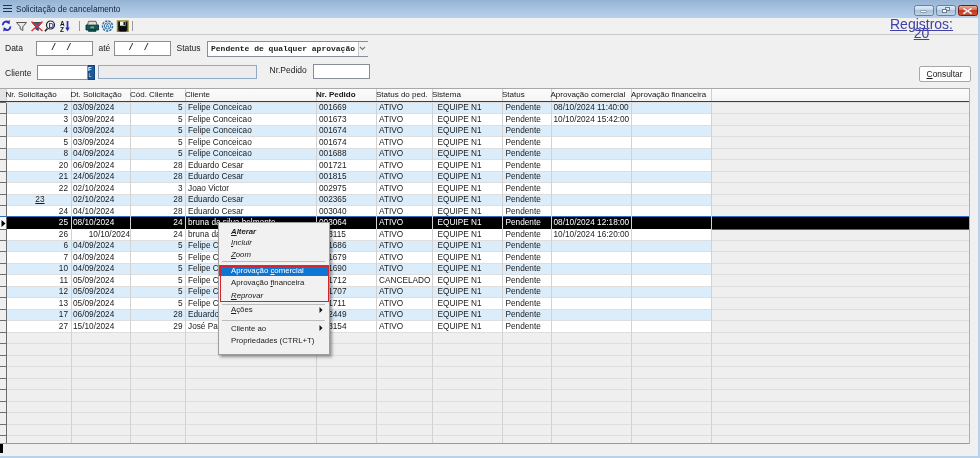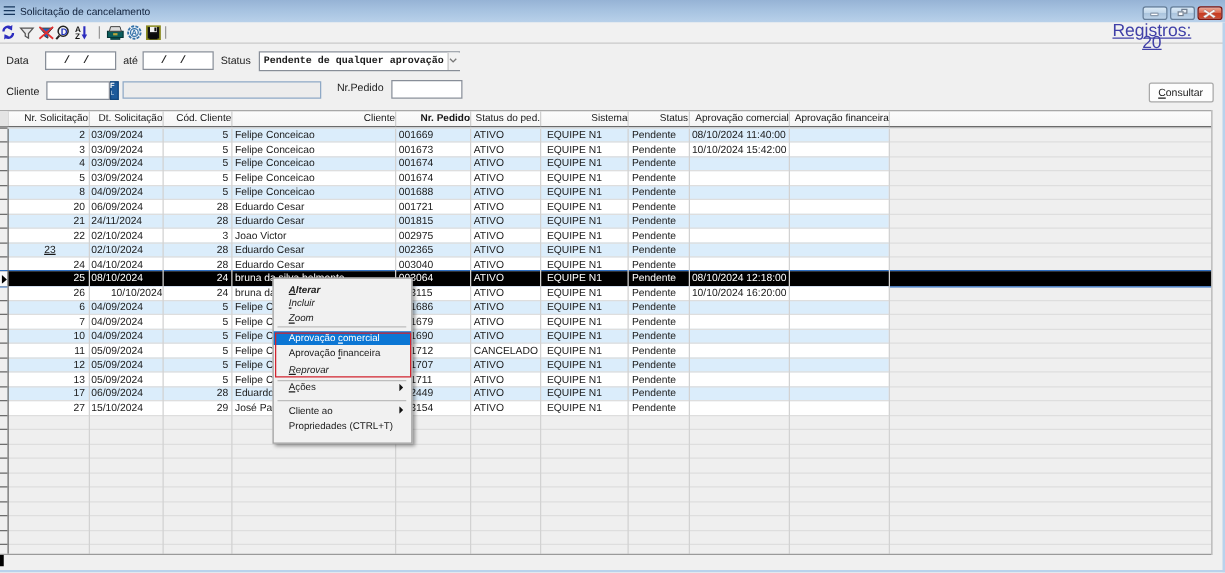--- a/index.html
+++ b/index.html
@@ -1,20 +1,20 @@
 <!DOCTYPE html>
 <html><head><meta charset="utf-8">
 <style>
 *{margin:0;padding:0;box-sizing:border-box;}
 html,body{width:980px;height:458px;overflow:hidden;}
 body{font-family:"Liberation Sans",sans-serif;background:#f0f0f0;position:relative;}
 .a{position:absolute;}
 .lbl{font-size:8.5px;color:#1c1c1c;white-space:nowrap;}
 .inp{background:#fff;border:1px solid #888e98;}
-.hdr{font-size:8px;color:#151515;white-space:nowrap;text-align:right;}
+.hdr{font-size:8px;color:#151515;white-space:nowrap;text-align:left;}
 .cell{font-size:8.25px;color:#1a1a1a;white-space:nowrap;overflow:hidden;line-height:11.5px;height:11.5px;}
 .mi{font-size:7.8px;color:#1a1a1a;white-space:nowrap;left:231px;height:11px;line-height:11px;}
 u{text-decoration:underline;}
 </style></head><body>
 <div class="a" style="left:0;top:0;width:980px;height:18px;background:linear-gradient(180deg,#96b3d5 0%,#a6c2e0 45%,#b9d1ea 100%);"></div>
 <div class="a" style="left:3px;top:4.5px;width:9px;height:1.6px;background:#16365c;"></div>
 <div class="a" style="left:3px;top:7.5px;width:9px;height:1.6px;background:#16365c;"></div>
 <div class="a" style="left:3px;top:10.5px;width:9px;height:1.6px;background:#16365c;"></div>
 <div class="a" style="left:16px;top:4px;width:300px;height:11px;font-size:8.2px;color:#10203a;line-height:11px;">Solicitação de cancelamento</div>
 <div class="a" style="left:913.5px;top:5px;width:20px;height:11px;background:linear-gradient(180deg,#dcebf7 0%,#c4d8ea 45%,#aac4dd 50%,#bdd3e8 100%);border:1px solid #68809a;border-radius:2.5px;"></div>
@@ -166,21 +166,21 @@
 <div class="a cell" style="left:5.5px;top:159.7px;width:65.0px;text-align:right;padding-right:2.5px;color:#1a1a1a;">20</div>
 <div class="a cell" style="left:70.5px;top:159.7px;width:59.5px;text-align:left;padding-left:2.5px;color:#1a1a1a;">06/09/2024</div>
 <div class="a cell" style="left:130px;top:159.7px;width:55px;text-align:right;padding-right:2.5px;color:#1a1a1a;">28</div>
 <div class="a cell" style="left:185px;top:159.7px;width:131px;text-align:left;padding-left:3px;color:#1a1a1a;">Eduardo Cesar</div>
 <div class="a cell" style="left:316px;top:159.7px;width:60px;text-align:left;padding-left:3px;color:#1a1a1a;">001721</div>
 <div class="a cell" style="left:376px;top:159.7px;width:56px;text-align:left;padding-left:3px;color:#1a1a1a;">ATIVO</div>
 <div class="a cell" style="left:432px;top:159.7px;width:70px;text-align:left;padding-left:5.5px;color:#1a1a1a;">EQUIPE N1</div>
 <div class="a cell" style="left:502px;top:159.7px;width:48.5px;text-align:left;padding-left:3.5px;color:#1a1a1a;">Pendente</div>
 <div class="a" style="left:5.5px;top:171.2px;width:705.5px;height:11.5px;background:#dbedfb;"></div>
 <div class="a cell" style="left:5.5px;top:171.2px;width:65.0px;text-align:right;padding-right:2.5px;color:#1a1a1a;">21</div>
-<div class="a cell" style="left:70.5px;top:171.2px;width:59.5px;text-align:left;padding-left:2.5px;color:#1a1a1a;">24/11/2024</div>
+<div class="a cell" style="left:70.5px;top:171.2px;width:59.5px;text-align:left;padding-left:2.5px;color:#1a1a1a;">24/06/2024</div>
 <div class="a cell" style="left:130px;top:171.2px;width:55px;text-align:right;padding-right:2.5px;color:#1a1a1a;">28</div>
 <div class="a cell" style="left:185px;top:171.2px;width:131px;text-align:left;padding-left:3px;color:#1a1a1a;">Eduardo Cesar</div>
 <div class="a cell" style="left:316px;top:171.2px;width:60px;text-align:left;padding-left:3px;color:#1a1a1a;">001815</div>
 <div class="a cell" style="left:376px;top:171.2px;width:56px;text-align:left;padding-left:3px;color:#1a1a1a;">ATIVO</div>
 <div class="a cell" style="left:432px;top:171.2px;width:70px;text-align:left;padding-left:5.5px;color:#1a1a1a;">EQUIPE N1</div>
 <div class="a cell" style="left:502px;top:171.2px;width:48.5px;text-align:left;padding-left:3.5px;color:#1a1a1a;">Pendente</div>
 <div class="a" style="left:5.5px;top:182.7px;width:705.5px;height:11.5px;background:#ffffff;"></div>
 <div class="a cell" style="left:5.5px;top:182.7px;width:65.0px;text-align:right;padding-right:2.5px;color:#1a1a1a;">22</div>
 <div class="a cell" style="left:70.5px;top:182.7px;width:59.5px;text-align:left;padding-left:2.5px;color:#1a1a1a;">02/10/2024</div>
 <div class="a cell" style="left:130px;top:182.7px;width:55px;text-align:right;padding-right:2.5px;color:#1a1a1a;">3</div>

